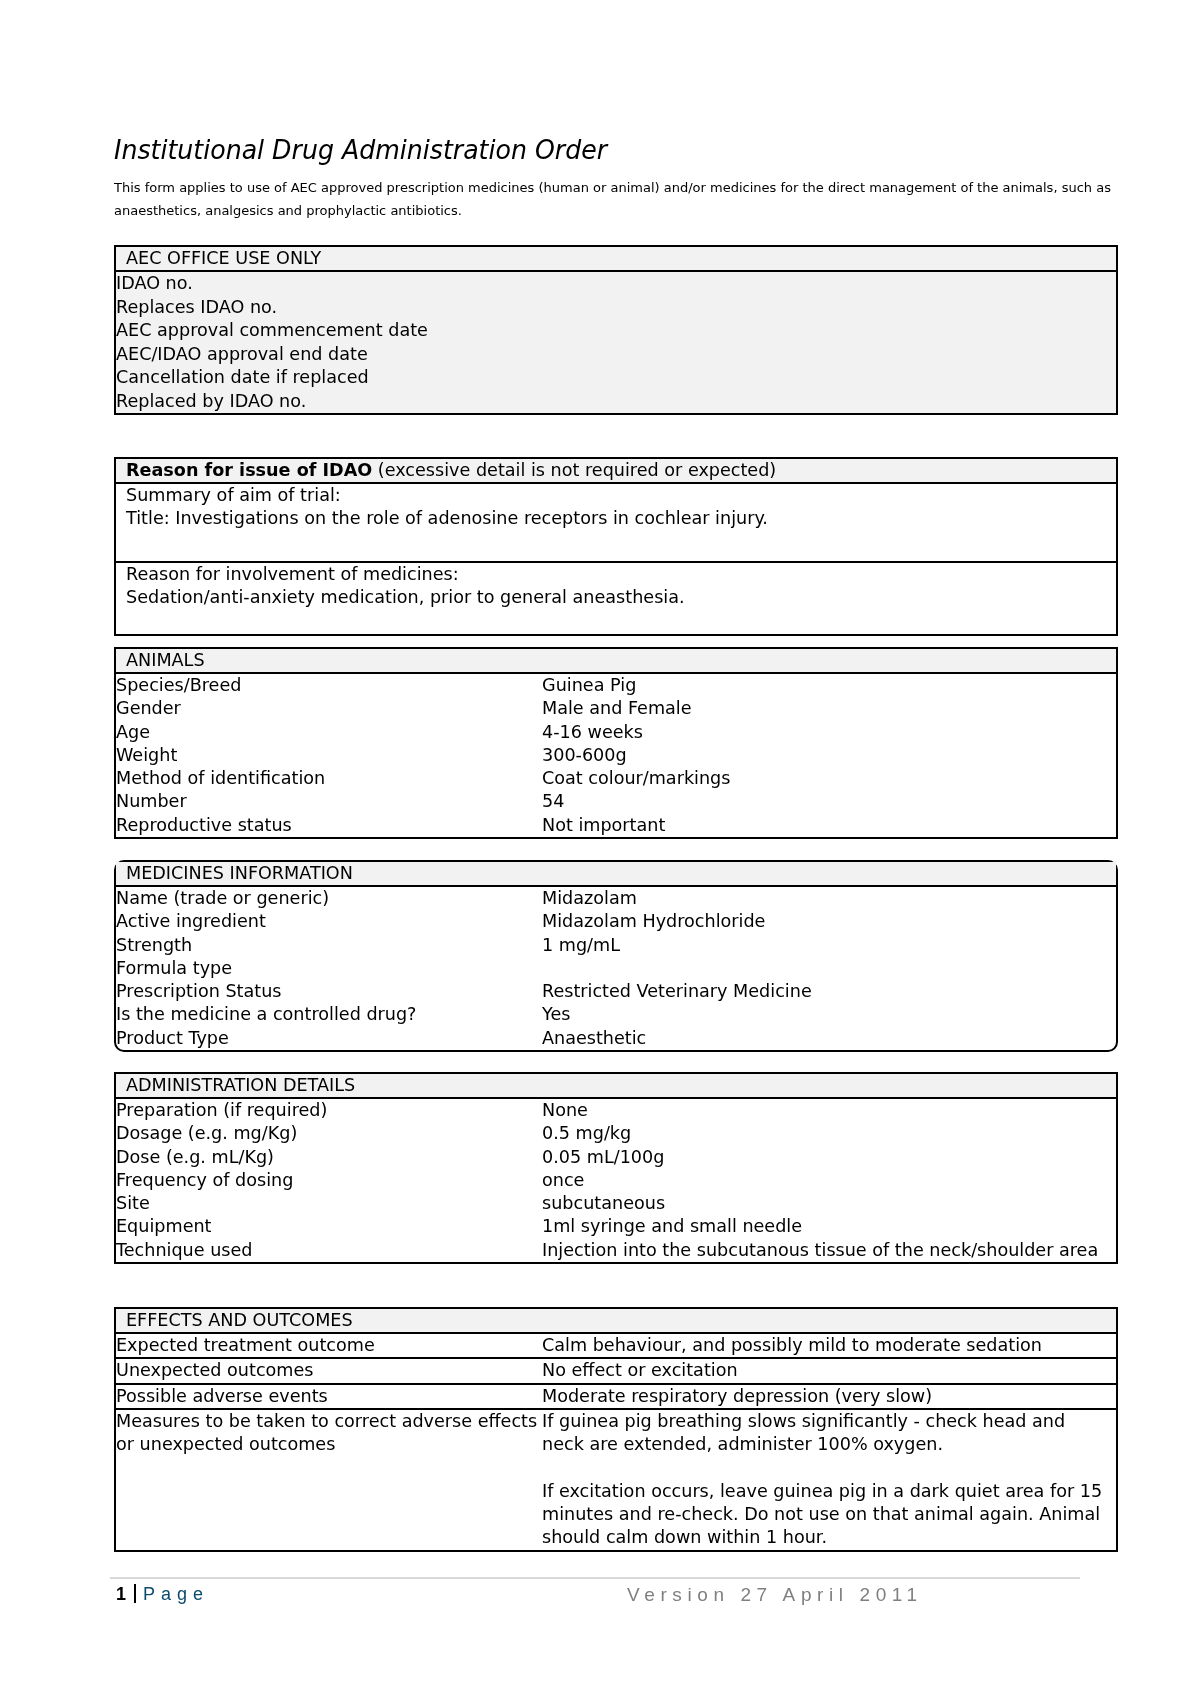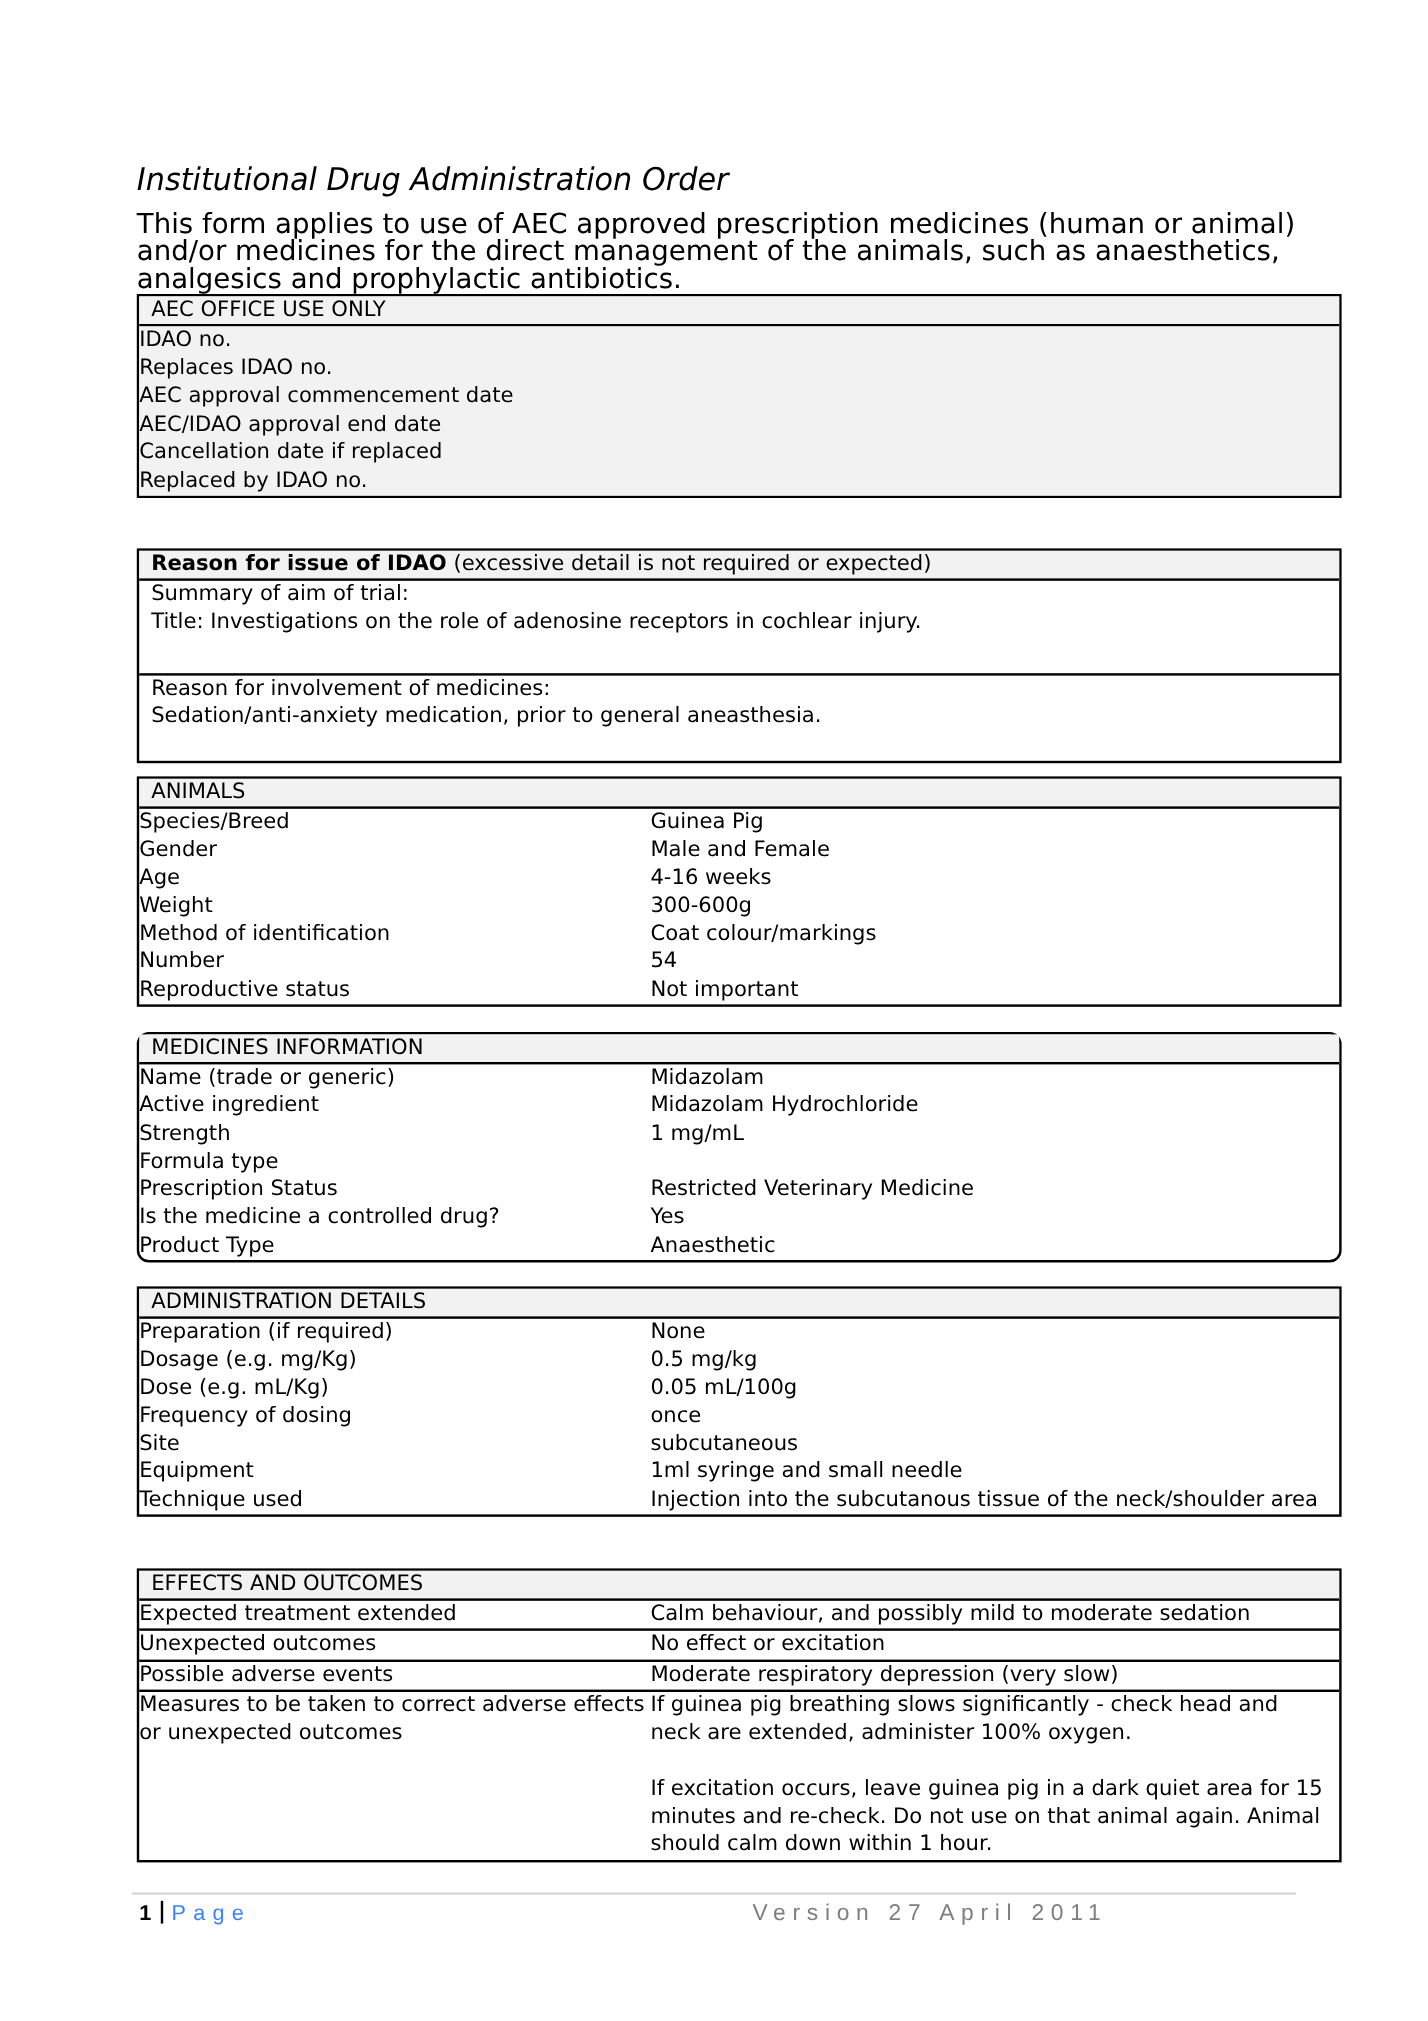--- a/index.html
+++ b/index.html
@@ -8,21 +8,21 @@
       font-family: "DejaVu Sans", sans-serif; color: #000;
     }
     .page-title {
       position: absolute; left: 114px; top: 135px;
       font-size: 26px; font-style: italic; font-weight: normal; letter-spacing: 0px;
       font-family: "DejaVu Sans", sans-serif; white-space: nowrap;
       transform: scaleX(0.97); transform-origin: left;
     }
     .intro {
       position: absolute; left: 114px; top: 176px; width: 1010px;
-      font-size: 23px; line-height: 23px;
+      font-size: 13px; line-height: 23px;
     }
     .tbl {
       position: absolute; left: 114px; width: 1000px;
       border: 2px solid #000; box-sizing: content-box;
       font-size: 17.6px;
     }
     .tbl .hdr {
       background: #f2f2f2; border-bottom: 2px solid #000;
       height: 23px; line-height: 23px; padding-left: 10px; white-space: nowrap;
     }
@@ -43,21 +43,21 @@
     .footer-line {
       position: absolute; left: 110px; top: 1577px; width: 970px; height: 0;
       border-top: 2px solid #d9d9d9;
     }
     .footer-left {
       position: absolute; left: 116px; top: 1584px; font-size: 18px;
       font-family: "Liberation Sans", sans-serif; white-space: nowrap;
     }
     .footer-left .num { font-weight: bold; color: #000; }
     .footer-left .bar { display: inline-block; width: 2px; height: 19px; background: #000; vertical-align: -3px; margin: 0 7px 0 8px; }
-    .footer-left .pg { color: #3b82f6; letter-spacing: 6px; }
+    .footer-left .pg { color: #0c4a6e; letter-spacing: 6px; }
     .footer-right {
       position: absolute; left: 627px; top: 1584px; font-size: 19px;
       font-family: "Liberation Sans", sans-serif; color: #7f7f7f; letter-spacing: 5.6px; white-space: nowrap;
     }
   </style>
 </head>
 <body>
 
 <div class="page-title">Institutional Drug Administration Order</div>
 <div class="intro">This form applies to use of AEC approved prescription medicines (human or animal) and/or medicines for the direct management of the animals, such as anaesthetics, analgesics and prophylactic antibiotics.</div>
@@ -179,21 +179,21 @@
     </div>
   <div class="row">
       <div class="c1">Technique used</div>
       <div class="c2">Injection into the subcutanous tissue of the neck/shoulder area</div>
     </div>
 </div>
 
 <div class="tbl" style="top:1307px;">
   <div class="hdr">EFFECTS AND OUTCOMES</div>
   <div class="row first">
-      <div class="c1">Expected treatment extended</div>
+      <div class="c1">Expected treatment outcome</div>
       <div class="c2">Calm behaviour, and possibly mild to moderate sedation</div>
     </div>
   <div class="row ruled">
       <div class="c1">Unexpected outcomes</div>
       <div class="c2">No effect or excitation</div>
     </div>
   <div class="row ruled">
       <div class="c1">Possible adverse events</div>
       <div class="c2">Moderate respiratory depression (very slow)</div>
     </div>

